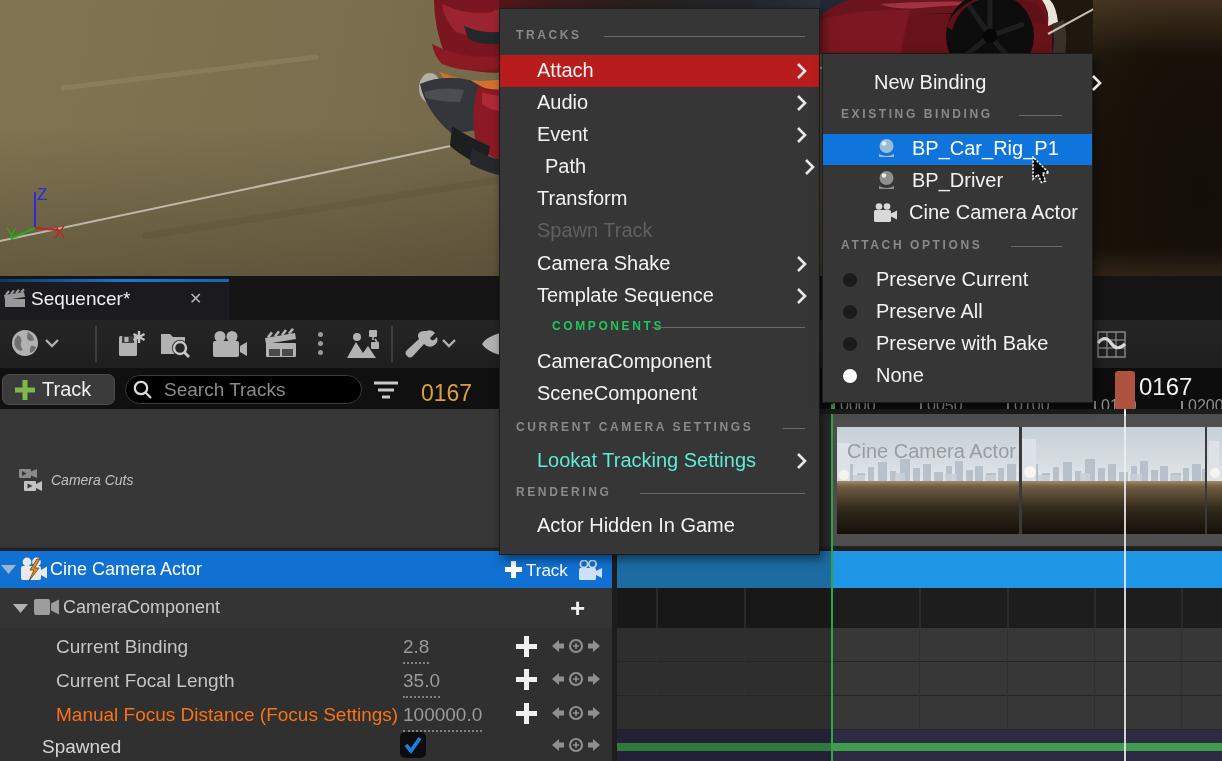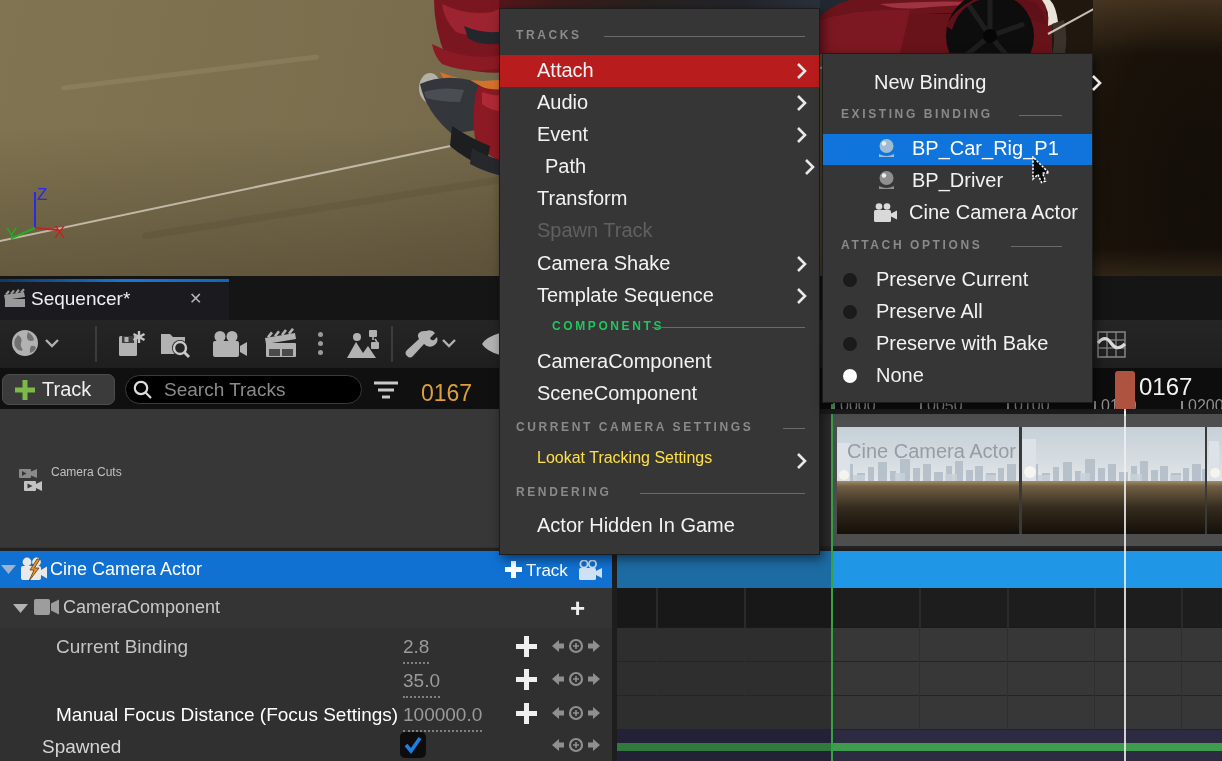--- a/index.html
+++ b/index.html
@@ -206,21 +206,21 @@
         <rect x="1" y="1" width="12" height="9" rx="1"></rect>
         <path d="M13,3.5 L19,1 L19,10 L13,7.5 Z"></path>
         <path d="M4,3 L8.5,5.5 L4,8 Z" fill="#373737"></path>
       </g>
     <g fill="#c2c2c2">
         <rect x="6" y="13" width="12" height="10" rx="1"></rect>
         <path d="M18,16 L24,13 L24,23 L18,20 Z"></path>
         <path d="M9.5,15.5 L14.5,18 L9.5,20.5 Z" fill="#373737"></path>
       </g>
   </svg>
-  <div class="txt" style="left:51px;top:56px;font-size:12px;color:#c0c0c0;">Camera Cuts</div>
+  <div class="txt" style="left:51px;top:63px;font-size:14px;color:#c0c0c0;font-style:italic;">Camera Cuts</div>
 
   <div class="abs" style="left:0;top:142px;width:612px;height:37px;background:#1171d2;">
     <svg class="abs" style="left:1px;top:13px;" width="15" height="11" viewBox="0 0 15 11">
         <path d="M0,1 L15,1 L7.5,10 Z" fill="#9db4d0"></path>
       </svg>
     <svg class="abs" style="left:20px;top:6px;" width="28" height="26" viewBox="0 0 28 26">
       <circle cx="7" cy="5" r="4.4" fill="#e9e9e9"></circle>
         <circle cx="16.5" cy="5" r="4.4" fill="#e9e9e9"></circle>
       <rect x="1" y="9" width="20" height="14" rx="2" fill="#e9e9e9"></rect>
       <path d="M21,13 L27,9.5 L27,21.5 L21,18 Z" fill="#e9e9e9"></path>
@@ -250,24 +250,25 @@
     <div class="txt" style="left:63px;top:9px;font-size:18px;color:#c9c9c9;">CameraComponent</div>
     <div class="txt" style="left:570px;top:5px;font-size:26px;color:#eee;font-weight:bold;">+</div>
   </div>
 </div>
 
 <div class="abs" style="left:0;top:628px;width:612px;height:34px;">
   <div class="txt" style="left:56px;top:8px;font-size:19px;color:#c4c4c4;">Current Binding</div>
   <div class="txt" style="left:403px;top:8px;font-size:19px;color:#9a9a9a;border-bottom:2px dotted #808080;padding-bottom:4px;">2.8</div>
 </div>
 <div class="abs" style="left:0;top:662px;width:612px;height:34px;">
+  <div class="txt" style="left:56px;top:8px;font-size:19px;color:#c4c4c4;">Current Focal Length</div>
   <div class="txt" style="left:403px;top:8px;font-size:19px;color:#9a9a9a;border-bottom:2px dotted #808080;padding-bottom:4px;">35.0</div>
 </div>
 <div class="abs" style="left:0;top:696px;width:612px;height:34px;">
-  <div class="txt" style="left:56px;top:8px;font-size:19px;color:#ffffff;">Manual Focus Distance (Focus Settings)</div>
+  <div class="txt" style="left:56px;top:8px;font-size:19px;color:#f97316;">Manual Focus Distance (Focus Settings)</div>
   <div class="txt" style="left:403px;top:8px;font-size:19px;color:#9a9a9a;border-bottom:2px dotted #808080;padding-bottom:4px;">100000.0</div>
 </div>
 <div class="abs" style="left:0;top:730px;width:612px;height:31px;">
   <div class="txt" style="left:42px;top:6px;font-size:19px;color:#d5d5d5;">Spawned</div>
   <div class="abs" style="left:400px;top:2px;width:26px;height:26px;background:#0d0d0d;border-radius:5px;">
     <svg width="26" height="26" viewBox="0 0 26 26">
         <path d="M6,13 L11,19 L20,6" fill="none" stroke="#1e7fe0" stroke-width="3.6"></path>
       </svg>
   </div>
 </div>
@@ -482,21 +483,21 @@
     <div class="abs" style="left:152px;top:318px;right:14px;height:1px;background:#6a6a6a;"></div>
     <div class="abs" style="left:0;top:337px;width:100%;height:32px;">
       <div class="txt" style="left:37px;top:4px;font-size:20px;color:#f2f2f2;">CameraComponent</div>
     </div>
     <div class="abs" style="left:0;top:369px;width:100%;height:32px;">
       <div class="txt" style="left:37px;top:4px;font-size:20px;color:#f2f2f2;">SceneComponent</div>
     </div>
     <div class="txt" style="left:16px;top:411px;font-size:12px;font-weight:bold;letter-spacing:2.6px;color:#8a8a8a;">CURRENT CAMERA SETTINGS</div>
     <div class="abs" style="left:283px;top:419px;right:14px;height:1px;background:#6a6a6a;"></div>
     <div class="abs" style="left:0;top:436px;width:100%;height:32px;">
-      <div class="txt" style="left:37px;top:4px;font-size:16px;color:#fde047;">Lookat Tracking Settings</div>
+      <div class="txt" style="left:37px;top:4px;font-size:20px;color:#5eead4;">Lookat Tracking Settings</div>
       <svg class="abs" style="right:12px;top:7px;" width="11" height="18" viewBox="0 0 11 18">
         <path d="M2,2 L9,9 L2,16" fill="none" stroke="#e8e8e8" stroke-width="2.6"></path>
       </svg>
     </div>
     <div class="txt" style="left:16px;top:476px;font-size:12px;font-weight:bold;letter-spacing:2.6px;color:#8a8a8a;">RENDERING</div>
     <div class="abs" style="left:140px;top:484px;right:14px;height:1px;background:#6a6a6a;"></div>
     <div class="abs" style="left:0;top:501px;width:100%;height:32px;">
       <div class="txt" style="left:37px;top:4px;font-size:20px;color:#f2f2f2;">Actor Hidden In Game</div>
     </div>
   </div>

